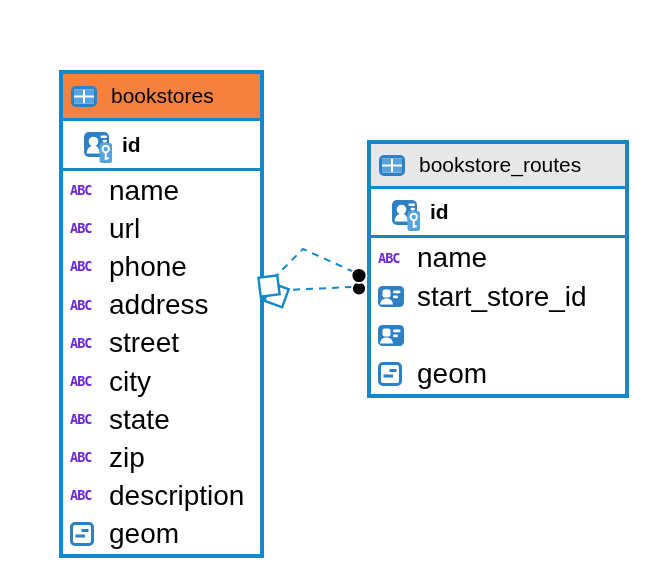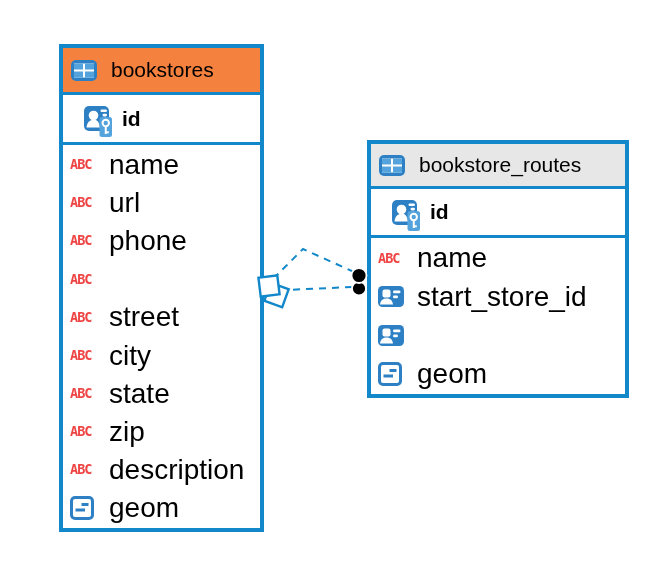--- a/index.html
+++ b/index.html
@@ -9,21 +9,21 @@
   }
   html,body{margin:0;padding:0;background:#fff;}
   .canvas{
     position:relative;width:654px;height:570px;background:#fff;overflow:hidden;
     font-family:"Liberation Sans",sans-serif;color:var(--text);
   }
   .erd-table{
     position:absolute;background:#fff;border:4px solid var(--blue);
     box-sizing:border-box;display:flex;flex-direction:column;z-index:1;
   }
-  #table-0{left:59px;top:44px;width:205px;height:488px;}
+  #table-0{left:59px;top:70px;width:205px;height:488px;}
   #table-1{left:367px;top:140px;width:262px;height:258px;}
   .table-header{
     display:flex;align-items:center;padding:0 8px;flex:0 0 auto;
     border-bottom:3px solid var(--blue);
   }
   #table-0 .table-header{height:44px;}
   #table-1 .table-header{height:42px;}
   .table-name{font-size:21px;margin-left:8px;white-space:nowrap;}
   .key-row{
     display:flex;align-items:center;padding:0 21px;flex:0 0 auto;
@@ -35,21 +35,21 @@
   .columns{flex:1;display:flex;flex-direction:column;padding:1px 0;}
   .column-row{flex:1;display:flex;align-items:center;padding:0 7px;}
   .column-label{font-size:28px;margin-left:7px;white-space:nowrap;}
   .icon{
     width:32px;flex:0 0 32px;display:flex;align-items:center;
     justify-content:flex-start;overflow:visible;
   }
   .icon svg{display:block;}
   .abc{
     font-family:"DejaVu Sans Mono",monospace;font-weight:bold;font-size:13.5px;
-    letter-spacing:-1px;color:#ef4444;line-height:1;
+    letter-spacing:-1px;color:#6d28d9;line-height:1;
   }
   #overlay{
     position:absolute;left:0;top:0;width:654px;height:570px;
     z-index:5;pointer-events:none;
   }
   #overlay [data-interactable="true"]{pointer-events:auto;}
 </style>
 </head>
 <body>
 
@@ -101,20 +101,21 @@
         <div class="column-row" data-interactable="true">
           <span class="icon" data-interactable="false">
             <span class="abc">ABC</span>
           </span>
           <span class="column-label" data-interactable="false">phone</span>
         </div>
         <div class="column-row" data-interactable="true">
           <span class="icon" data-interactable="false">
             <span class="abc">ABC</span>
           </span>
+          <span class="column-label" data-interactable="false">address</span>
         </div>
         <div class="column-row" data-interactable="true">
           <span class="icon" data-interactable="false">
             <span class="abc">ABC</span>
           </span>
           <span class="column-label" data-interactable="false">street</span>
         </div>
         <div class="column-row" data-interactable="true">
           <span class="icon" data-interactable="false">
             <span class="abc">ABC</span>

